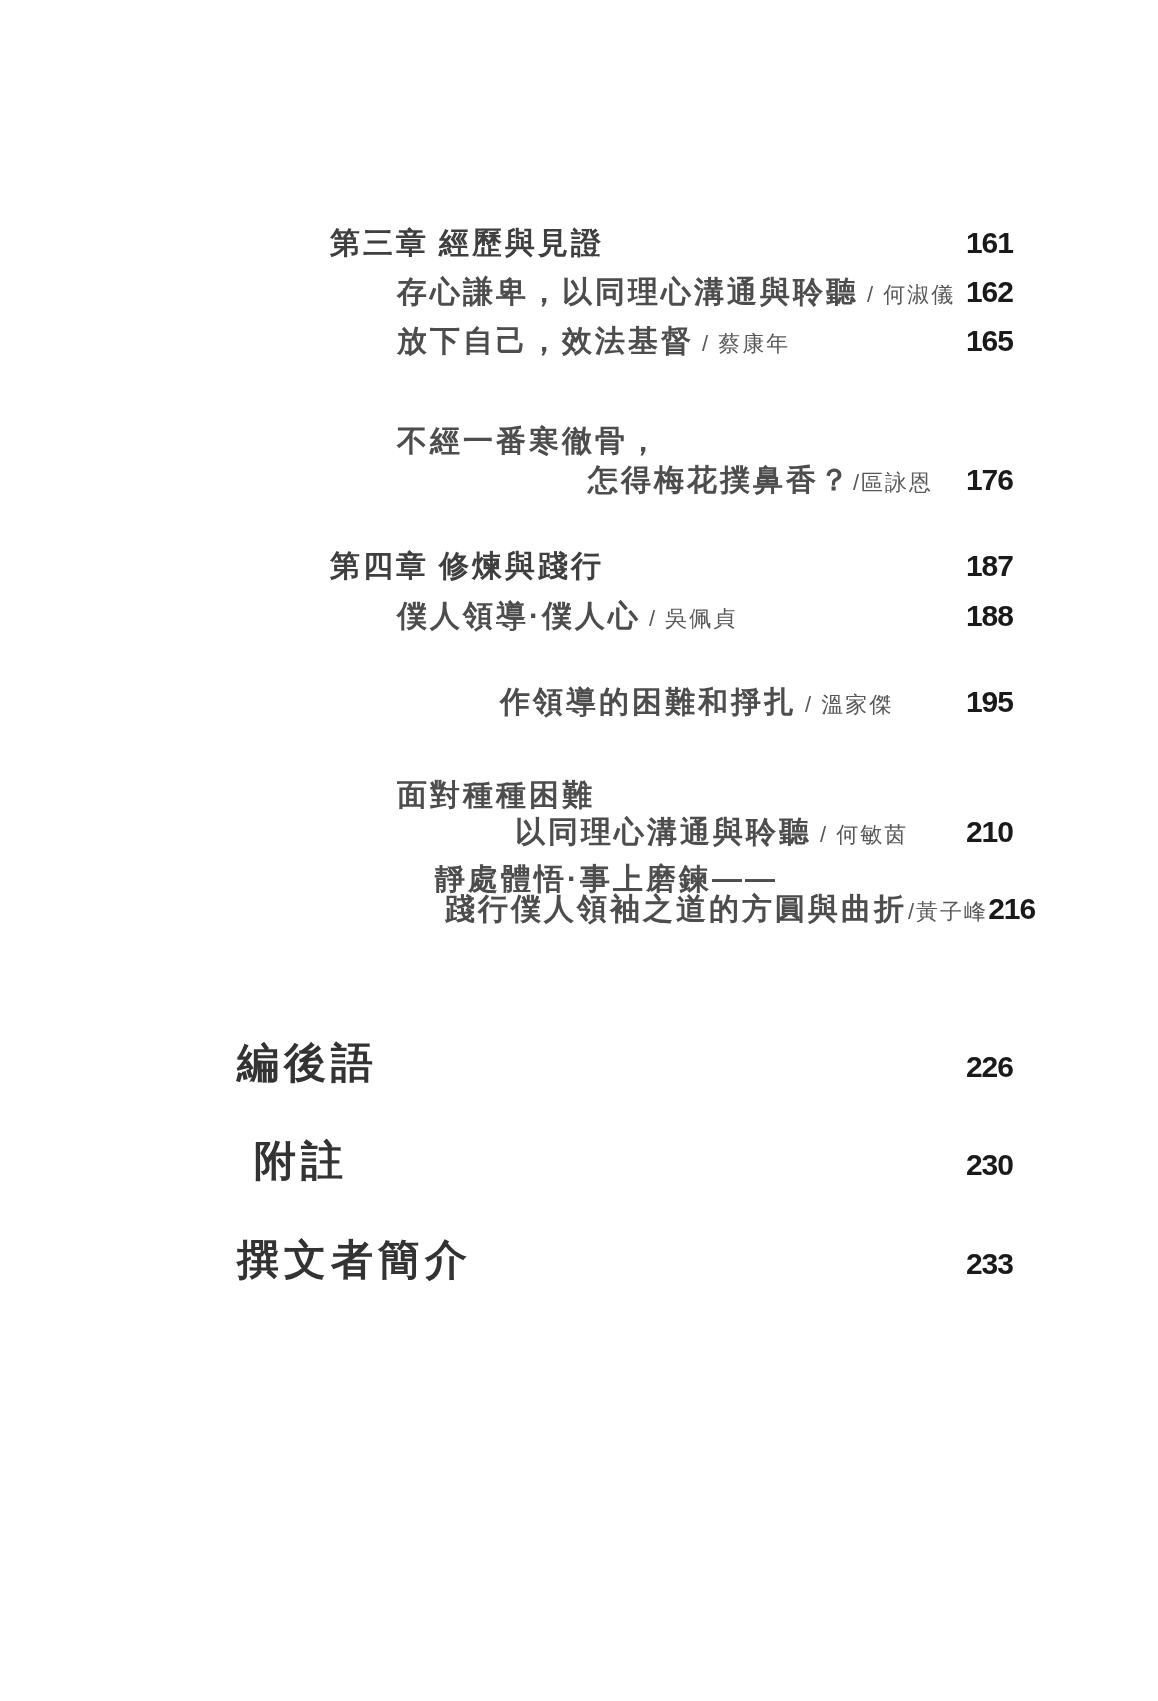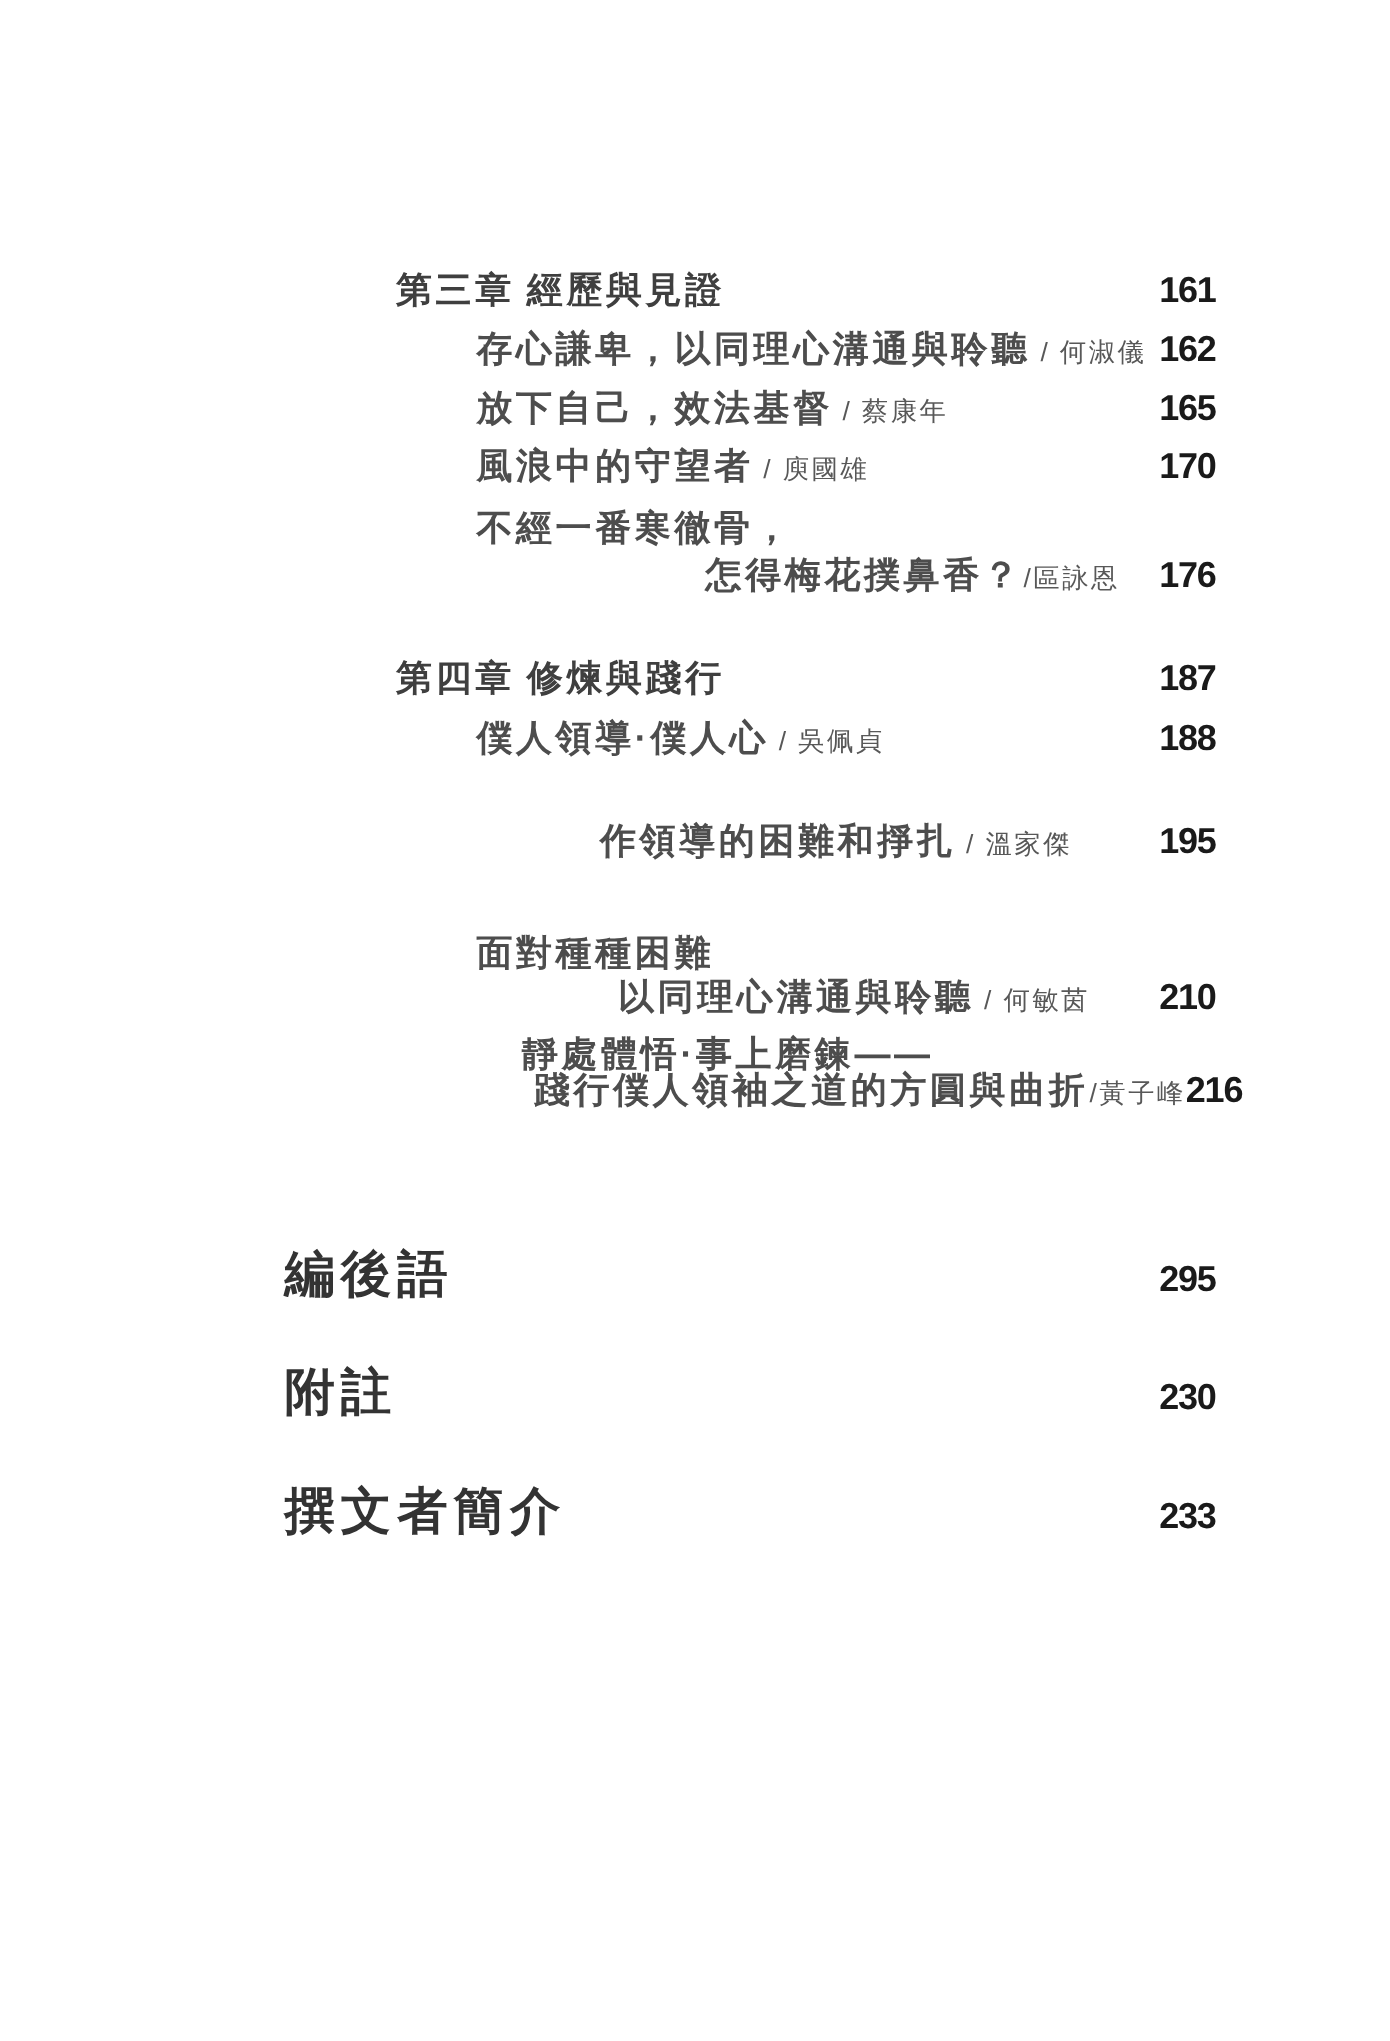--- a/index.html
+++ b/index.html
@@ -80,25 +80,20 @@
     <span class="byline">/ 何淑儀</span>
     <span class="num">162</span>
   </div>
 
   <div class="row" style="left:397px; top:310px;">
     <span class="entry-title">放下自己，效法基督</span>
     <span class="byline">/ 蔡康年</span>
     <span class="num">165</span>
   </div>
 
-  <div class="row" style="left:397px; top:358px;">
-    <span class="entry-title">風浪中的守望者</span>
-    <span class="byline">/ 庾國雄</span>
-    <span class="num">170</span>
-  </div>
 
   <div class="row" style="left:397px; top:410px;">
     <span class="entry-title">不經一番寒徹骨，</span>
   </div>
   <div class="row" style="left:588px; top:449px;">
     <span class="entry-title">怎得梅花撲鼻香？</span>
     <span class="byline tight">/區詠恩</span>
     <span class="num">176</span>
   </div>
 
@@ -134,24 +129,24 @@
     <span class="entry-title">靜處體悟·事上磨鍊——</span>
   </div>
   <div class="row" style="left:445px; top:878px;">
     <span class="entry-title">踐行僕人領袖之道的方圓與曲折</span>
     <span class="byline tight">/黃子峰</span>
     <span class="num">216</span>
   </div>
 
   <div class="row" style="left:237px; top:1026px;">
     <span class="back-title">編後語</span>
-    <span class="num">295</span>
+    <span class="num">226</span>
   </div>
 
-  <div class="row" style="left:237px; top:1124px;">
+  <div class="row" style="left:254px; top:1124px;">
     <span class="back-title">附註</span>
     <span class="num">230</span>
   </div>
 
   <div class="row" style="left:237px; top:1223px;">
     <span class="back-title">撰文者簡介</span>
     <span class="num">233</span>
   </div>
 
 </div>

